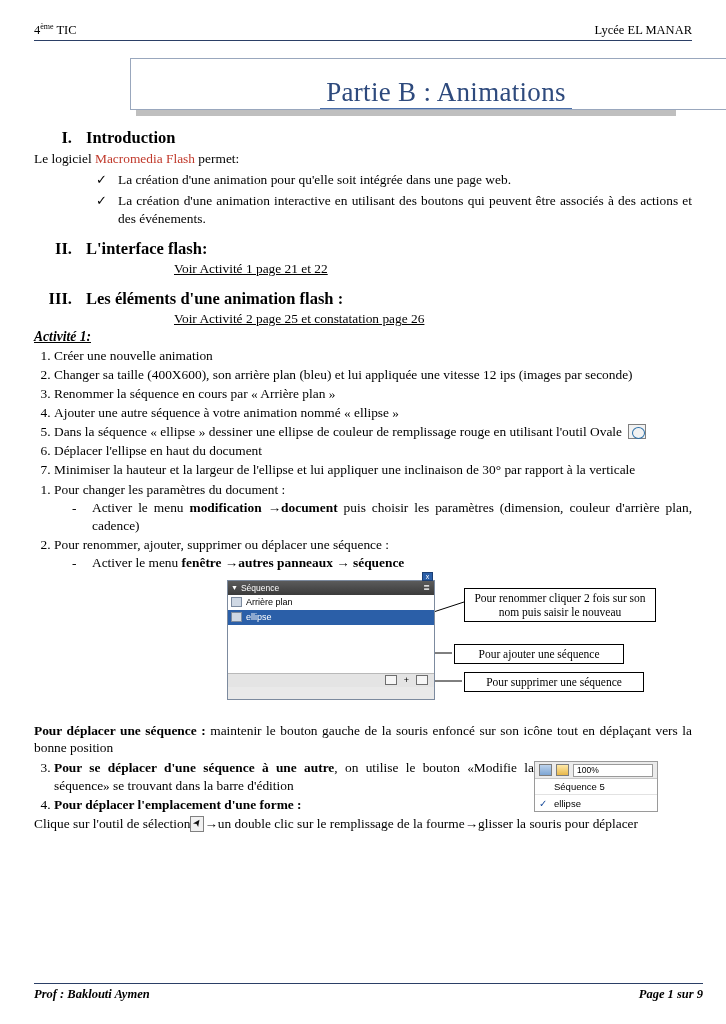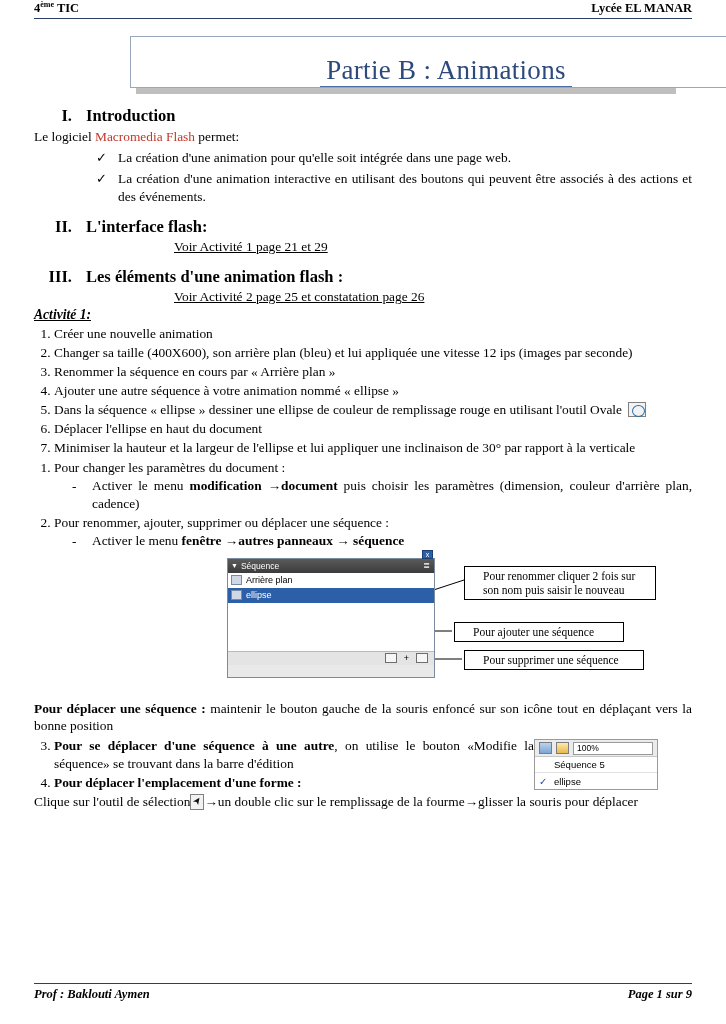--- a/index.html
+++ b/index.html
@@ -19,22 +19,23 @@
     height: 1024px;
     padding: 0 34px;
   }
 
   
   .header {
     display: flex;
     justify-content: space-between;
     align-items: flex-end;
     font-size: 12.5px;
-    font-weight: bold;
+    font-weight: normal;
     font-family: "Liberation Serif", serif;
+    padding-top: 22px;
     padding-bottom: 2px;
     border-bottom: 1.6px solid #2b3f66;
   }
   .header sup { font-size: 8px; vertical-align: super; }
 
   
   .title-wrap {
     margin-top: 17px;
     position: relative;
     height: 58px;
@@ -214,22 +215,23 @@
     background: #f6f6f6;
     display: inline-block;
   }
 
   .callout {
     position: absolute;
     border: 1px solid #000000;
     background: #ffffff;
     font-size: 11.5px;
     font-family: "Liberation Serif", serif;
-    padding: 2px 18px;
+    padding: 2px 5px;
     line-height: 1.22;
+    text-align: center;
   }
   .fig-svg { position: absolute; left: 0; top: 0; width: 726px; height: 132px; }
 
   
   .para-block { margin-top: 10px; font-size: 13.4px; text-align: justify; line-height: 1.34; }
 
   .seq-popup {
     position: absolute;
     right: 34px;
     top: 0;
@@ -284,21 +286,21 @@
     position: absolute;
     left: 2px; top: -1px;
     font-size: 10px;
     color: #111;
     transform: rotate(-55deg);
   }
 
   
   .footer {
     position: absolute;
-    left: 34px; right: 34px;
+    left: 34px; right: 23px;
     bottom: 22px;
     border-top: 1.6px solid #2b3f66;
     padding-top: 3px;
     display: flex;
     justify-content: space-between;
     font-size: 12.5px;
     font-style: italic;
     font-weight: bold;
   }
 </style>
@@ -338,21 +340,21 @@
     <li>
       <span class="chk">✓</span>
       <span>La création d'une animation interactive en utilisant des boutons qui peuvent être associés à des actions et des événements.</span>
     </li>
   </ul>
 
   <div class="sec-head">
     <div class="sec-num">II.</div>
     <div class="sec-title">L'interface flash:</div>
   </div>
-  <div class="voir">Voir Activité  1 page 21 et 29</div>
+  <div class="voir">Voir Activité  1 page 21 et 22</div>
 
   <div class="sec-head">
     <div class="sec-num">III.</div>
     <div class="sec-title">Les éléments d'une animation flash :</div>
   </div>
   <div class="voir">Voir Activité  2 page 25 et constatation page 26</div>
 
   <div class="sub-head">Activité 1:</div>
   <ol class="numlist">
     <li>Créer une nouvelle animation</li>

